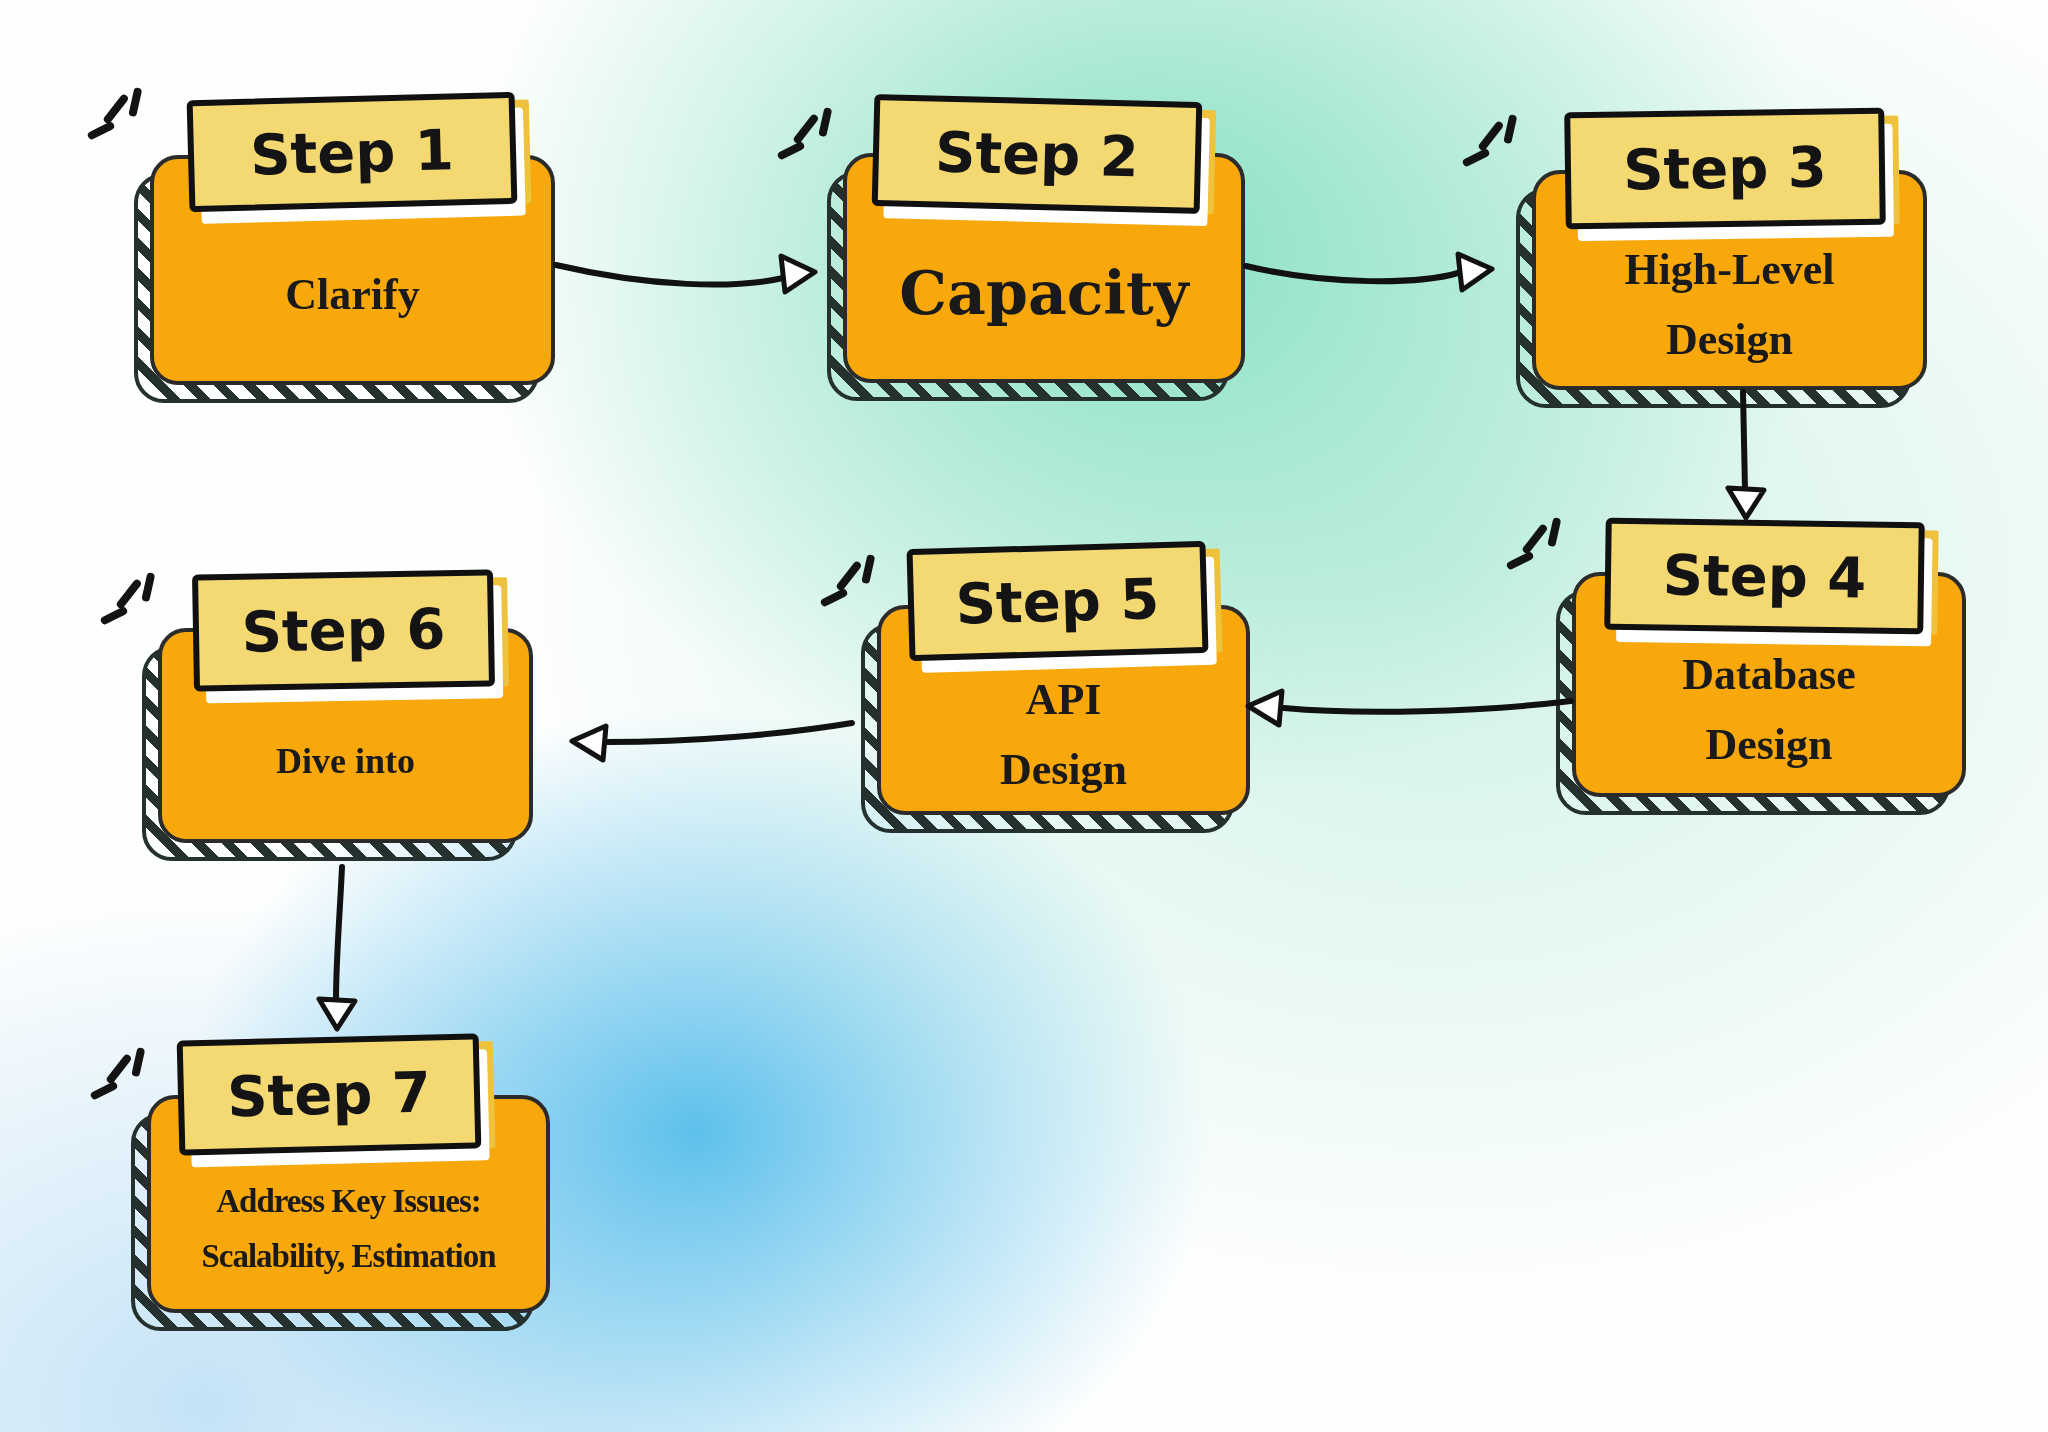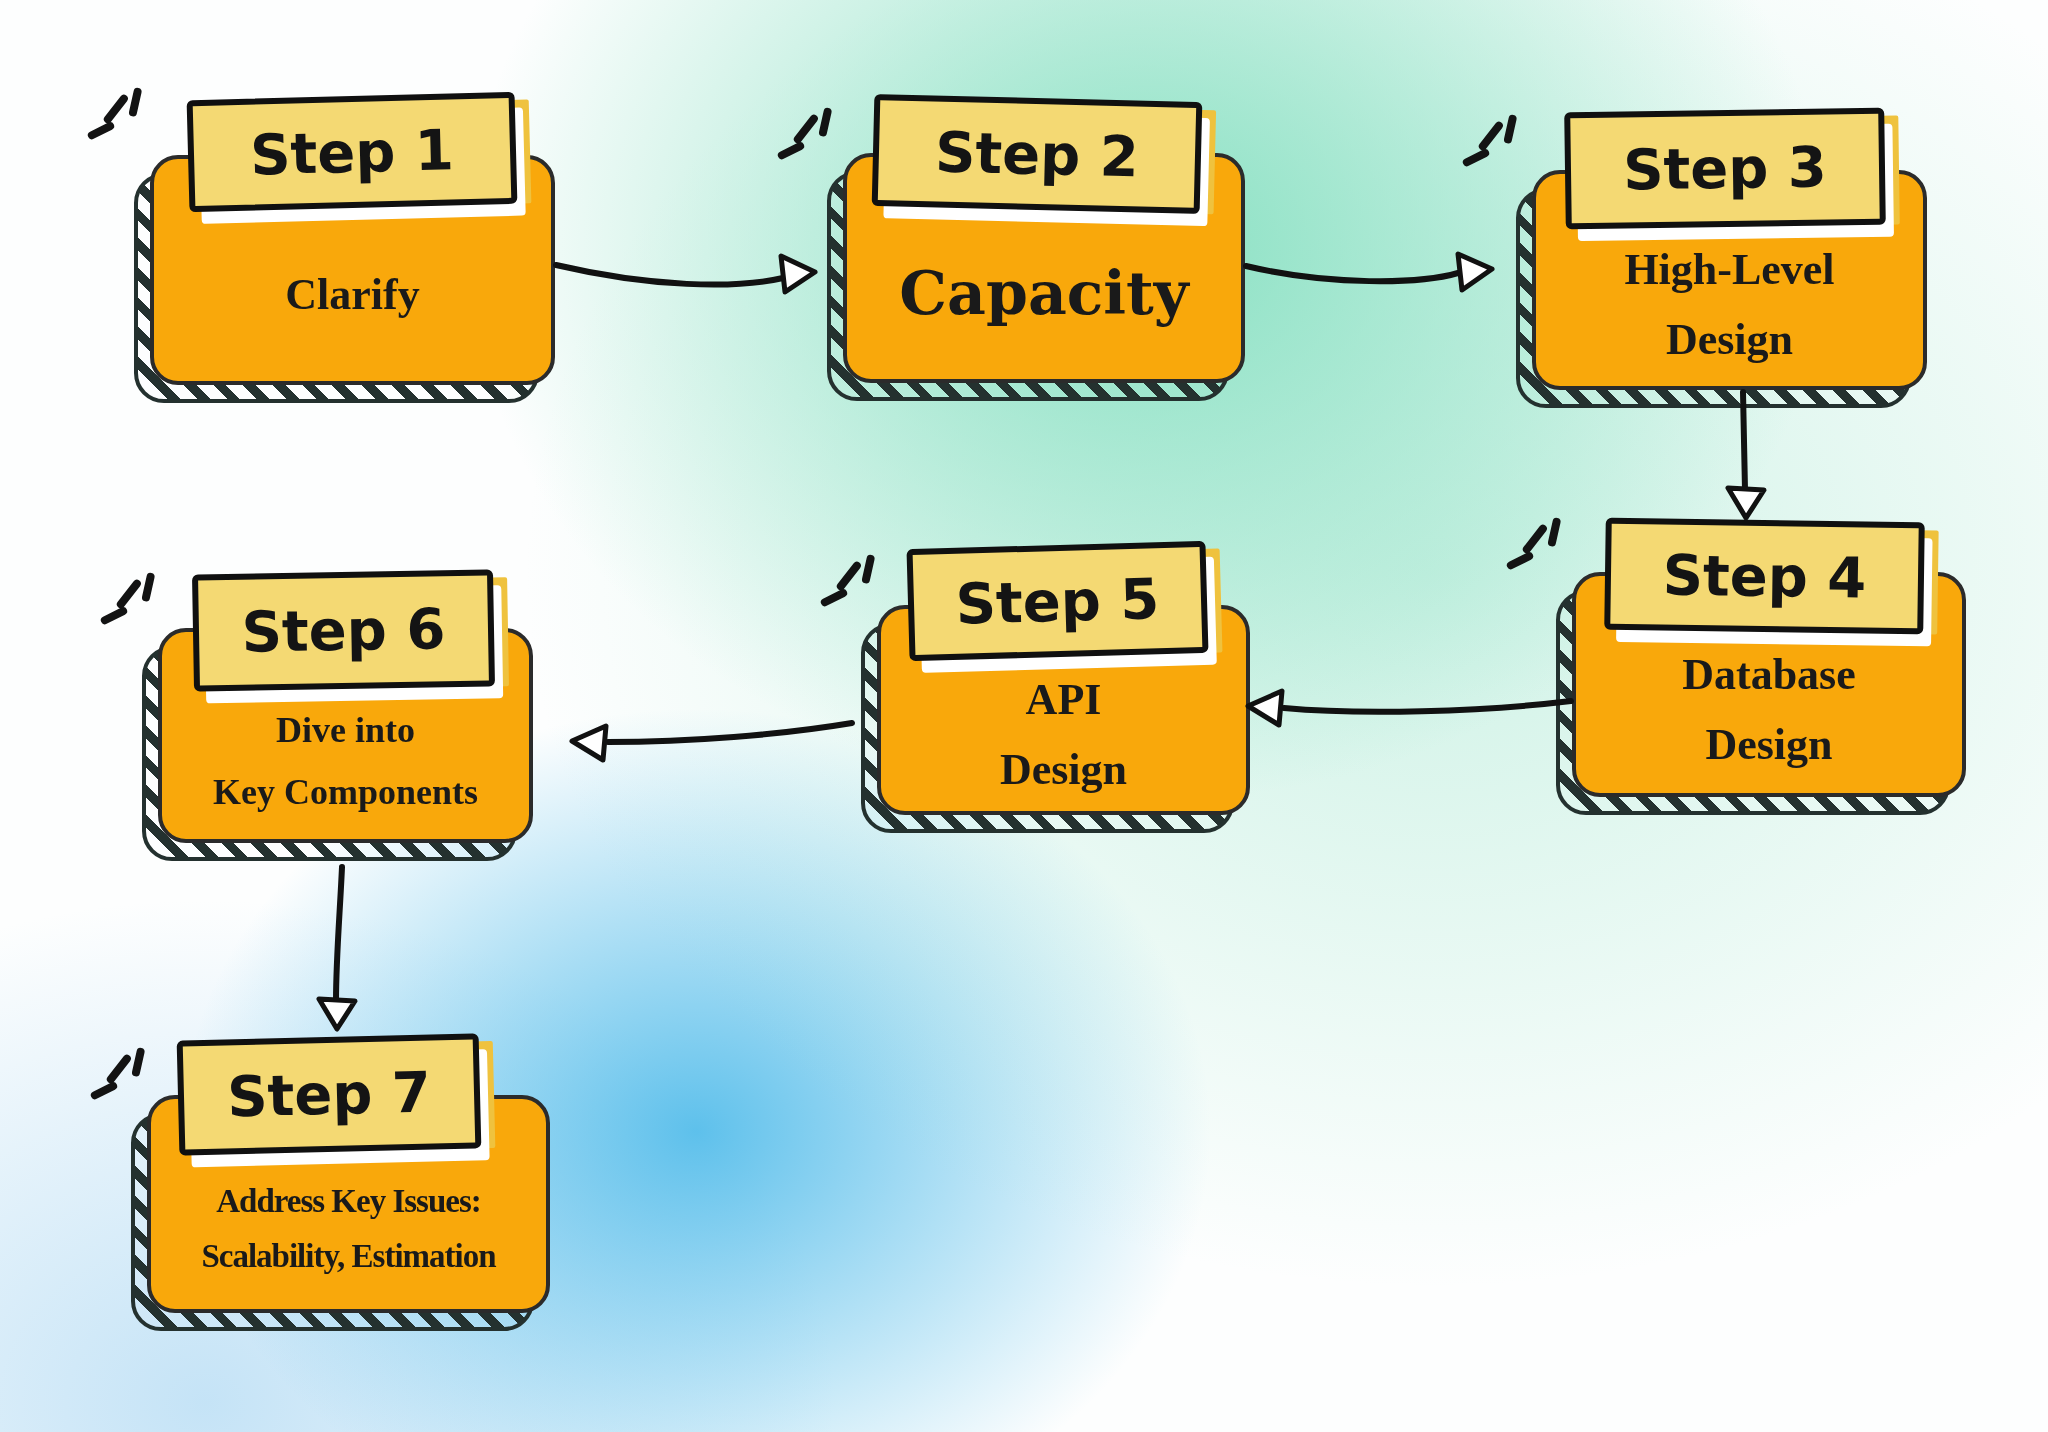--- a/index.html
+++ b/index.html
@@ -183,21 +183,20 @@
         <path d="M20 30 L34 12"></path>
         <path d="M42 24 L46 6"></path>
     </svg>
   </div>
 
   <div class="step s6">
     <div class="hatch"></div>
     <div class="card">
       <div class="body">
         <div class="line">Dive into</div>
-        <div class="line">Key Components</div>
       </div>
     </div>
     <div class="label">
       <span>Step 6</span>
     </div>
     <svg class="sparkle" viewBox="0 0 70 70">
       <path d="M6 44 L22 36"></path>
         <path d="M20 30 L34 12"></path>
         <path d="M42 24 L46 6"></path>
     </svg>

